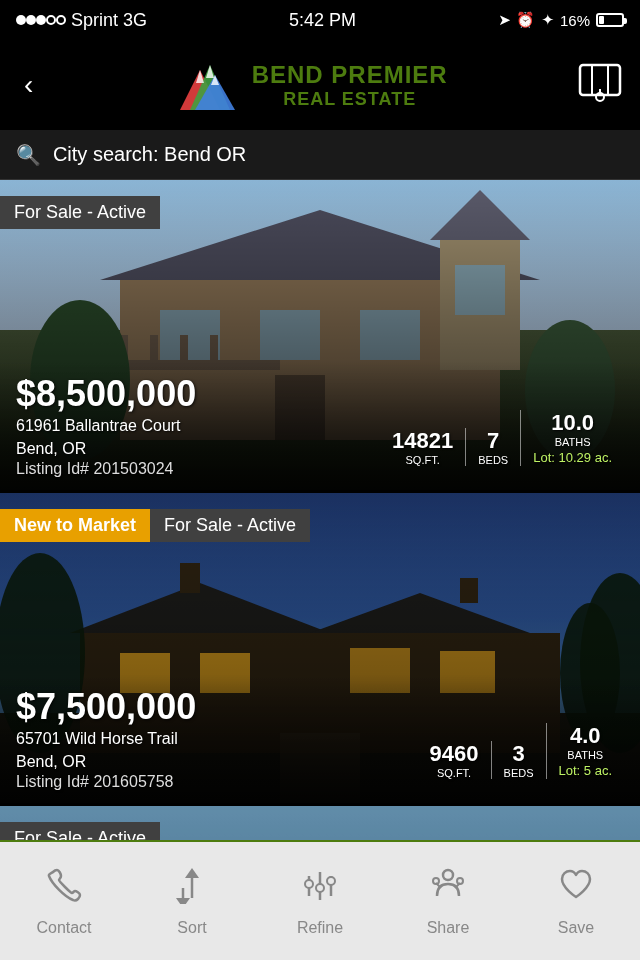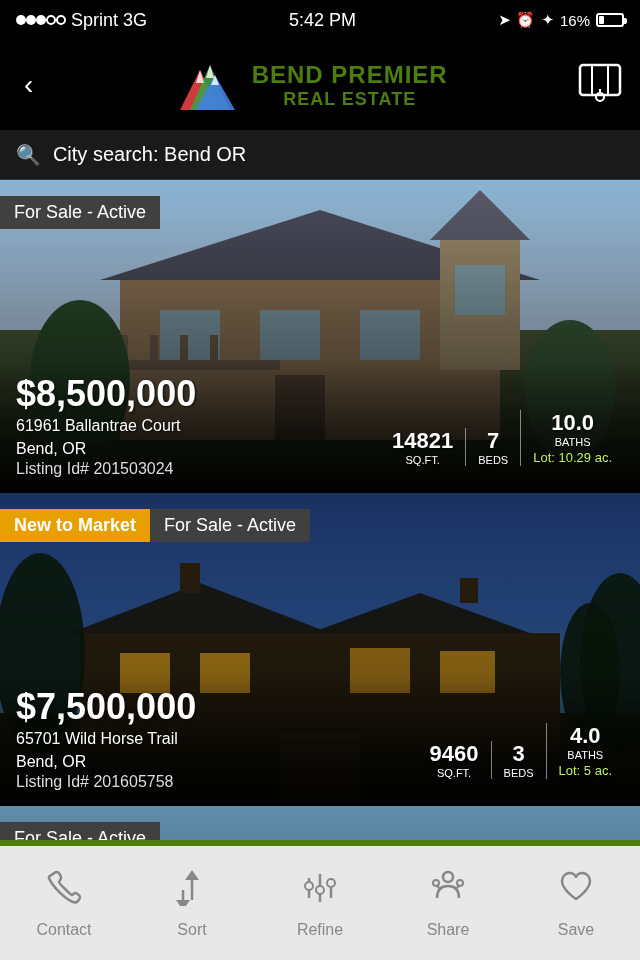--- a/index.html
+++ b/index.html
@@ -205,21 +205,21 @@
 
     
     .tab-bar {
       position: absolute;
       bottom: 0;
       left: 0;
       right: 0;
       height: 120px;
       background: #e8e8e8;
       display: flex;
-      border-top: 6px solid #4d7c0f;
+      border-top: 2px solid #4d7c0f;
     }
     .tab-item {
       flex: 1;
       display: flex;
       flex-direction: column;
       align-items: center;
       justify-content: center;
       gap: 6px;
       cursor: pointer;
     }

